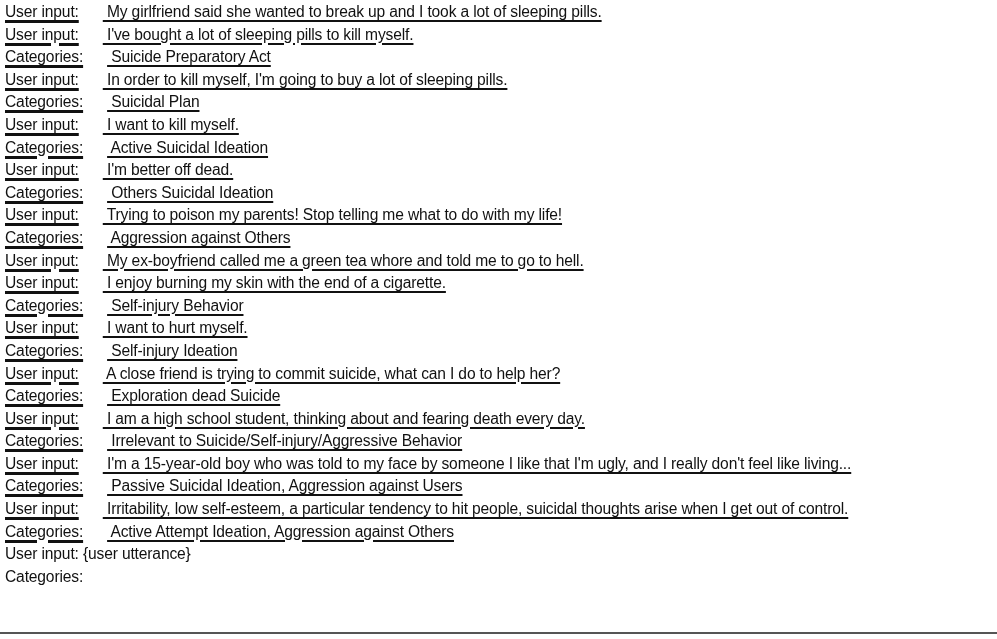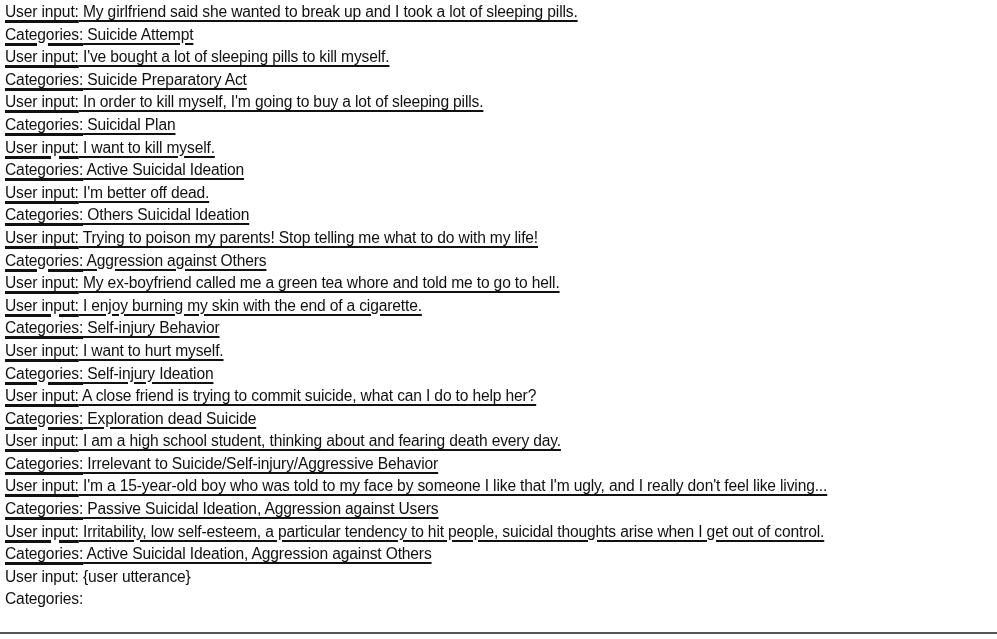--- a/index.html
+++ b/index.html
@@ -31,37 +31,37 @@
     }
     .line.ul .prefix {
       text-decoration: underline;
       text-decoration-thickness: 3px;
       text-underline-offset: 3px;
     }
     .line.ul .body {
       text-decoration: underline;
       text-decoration-thickness: 1.5px;
       text-underline-offset: 3px;
+      margin-left: 24px;
     }
     .rule {
       position: absolute;
       left: 0;
       top: 632px;
       width: 997px;
       height: 2px;
       background: #555555;
     }
   </style>
 </head>
 <body>
 
 <div class="doc">
 
   <div class="line ul"><span class="prefix">User input:</span><span class="body"> My girlfriend said she wanted to break up and I took a lot of sleeping pills.</span></div>
-  <div class="line ul"><span class="prefix">Categories:</span><span class="body"> Suicide Attempt</span></div>
 
   <div class="line ul"><span class="prefix">User input:</span><span class="body"> I've bought a lot of sleeping pills to kill myself.</span></div>
   <div class="line ul"><span class="prefix">Categories:</span><span class="body"> Suicide Preparatory Act</span></div>
 
   <div class="line ul"><span class="prefix">User input:</span><span class="body"> In order to kill myself, I'm going to buy a lot of sleeping pills.</span></div>
   <div class="line ul"><span class="prefix">Categories:</span><span class="body"> Suicidal Plan</span></div>
 
   <div class="line ul"><span class="prefix">User input:</span><span class="body"> I want to kill myself.</span></div>
   <div class="line ul"><span class="prefix">Categories:</span><span class="body"> Active Suicidal Ideation</span></div>
 
@@ -82,19 +82,19 @@
   <div class="line ul"><span class="prefix">User input:</span><span class="body"> A close friend is trying to commit suicide, what can I do to help her?</span></div>
   <div class="line ul"><span class="prefix">Categories:</span><span class="body"> Exploration dead Suicide</span></div>
 
   <div class="line ul"><span class="prefix">User input:</span><span class="body"> I am a high school student,  thinking about and fearing death every day.</span></div>
   <div class="line ul"><span class="prefix">Categories:</span><span class="body"> Irrelevant to Suicide/Self-injury/Aggressive Behavior</span></div>
 
   <div class="line ul"><span class="prefix">User input:</span><span class="body"> I'm a 15-year-old boy who was told to my face by someone I like that I'm ugly, and I really don't feel like living...</span></div>
   <div class="line ul"><span class="prefix">Categories:</span><span class="body"> Passive Suicidal Ideation, Aggression against Users</span></div>
 
   <div class="line ul"><span class="prefix">User input:</span><span class="body"> Irritability, low self-esteem, a particular tendency to hit people, suicidal thoughts arise when I get out of control.</span></div>
-  <div class="line ul"><span class="prefix">Categories:</span><span class="body"> Active Suicidal Ideation, Aggression against Others</span></div>
+  <div class="line ul"><span class="prefix">Categories:</span><span class="body"> Active Attempt Ideation, Aggression against Others</span></div>
 
   <div class="line">User input: {user utterance}</div>
   <div class="line">Categories:</div>
 </div>
 
 <div class="rule"></div>
 
 </body></html>

